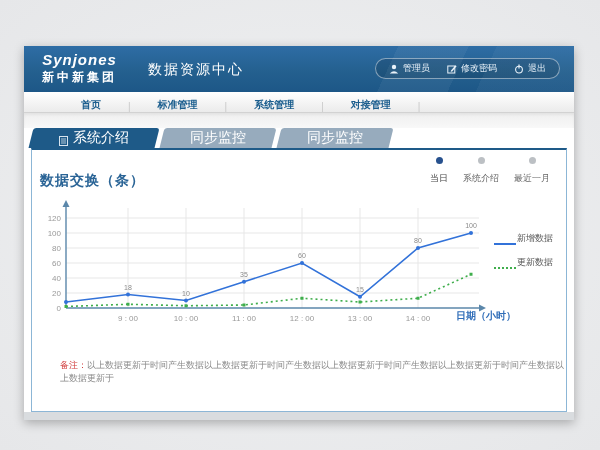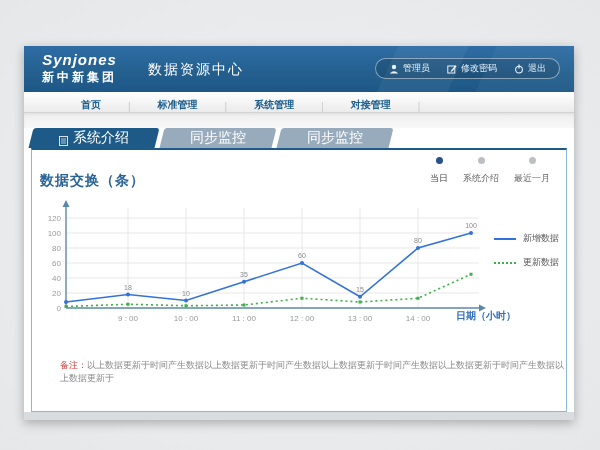--- a/index.html
+++ b/index.html
@@ -71,21 +71,21 @@
   .radio-option { display:flex; align-items:center; gap:8px; font-size:9px; color:#666; cursor:pointer;flex-direction:column; }
   .radio-dot { width:7px; height:7px; border-radius:50%; background:#bcc0c4; }
   .radio-option.selected .radio-dot { background:#27518e; }
   .radio-option.selected { color:#444; }
 
   .chart-ylabel { position:absolute; left:8px; top:22px; font-size:14px; font-weight:bold; color:#2a6496; letter-spacing:1px; }
   .chart-svg { position:absolute; left:2px; top:36px; width:458px; height:150px; }
   .chart-xlabel { position:absolute; left:424px; top:159px; font-size:10px; font-weight:bold; color:#2f6db8;text-align:right; }
 
   .series-legend { position:absolute; left:462px; top:82px; }
-  .legend-row { display:flex; align-items:center; gap:7px; font-size:9px; color:#555; margin-bottom:11px; cursor:pointer; }
+  .legend-row { display:flex; align-items:flex-end; gap:1px; font-size:9px; color:#555; margin-bottom:11px; cursor:pointer; }
   .line-sample { width:22px; height:0; }
   .line-sample.solid { border-top:2px solid #3272d9; }
   .line-sample.dotted { border-top:2px dotted #3fae4c; }
 
   .note { position:absolute; left:28px; top:209px; width:505px; font-size:9px; color:#8a8a8a; line-height:1.4; }
   .note-prefix { color:#d03a3a; }
 </style>
 </head>
 <body>
 

